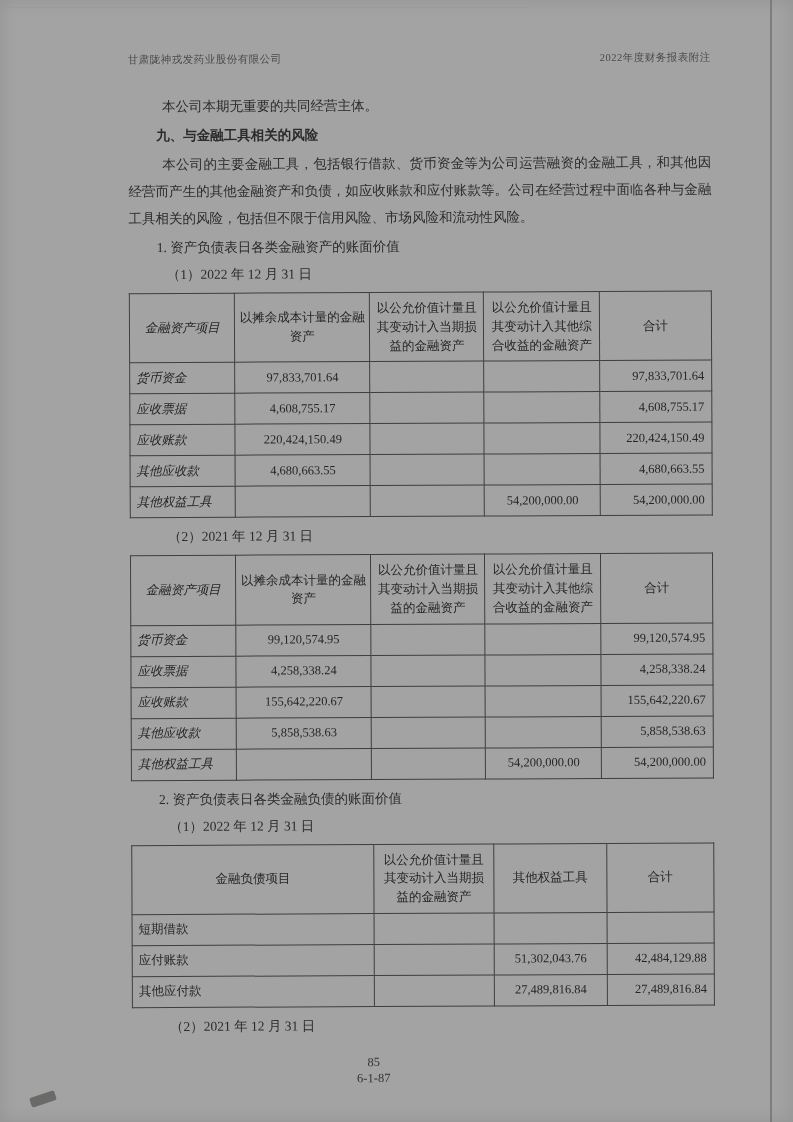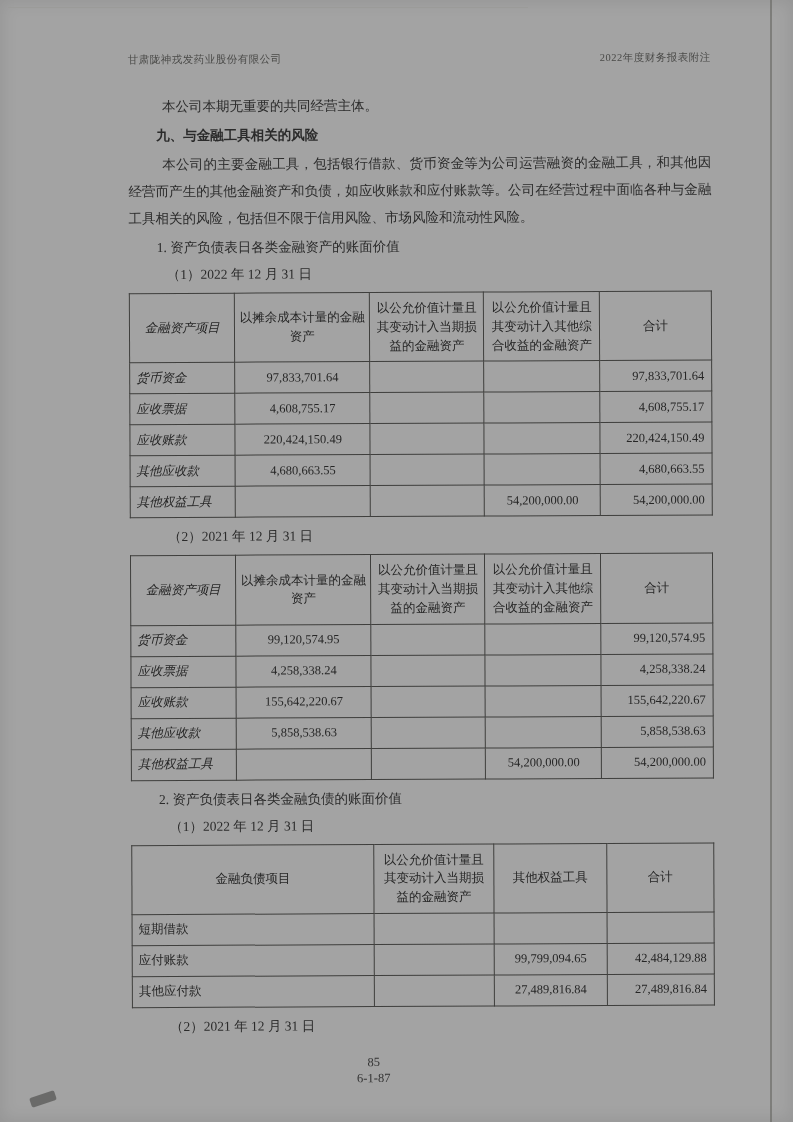--- a/index.html
+++ b/index.html
@@ -241,21 +241,21 @@
         <tbody>
           <tr>
             <td>短期借款</td>
             <td class="num-mid"></td>
             <td class="num-mid"></td>
             <td class="num"></td>
           </tr>
           <tr>
             <td>应付账款</td>
             <td class="num-mid"></td>
-            <td class="num-mid">99,799,094.65</td>
+            <td class="num-mid">51,302,043.76</td>
             <td class="num">42,484,129.88</td>
           </tr>
           <tr>
             <td>其他应付款</td>
             <td class="num-mid"></td>
             <td class="num-mid">27,489,816.84</td>
             <td class="num">27,489,816.84</td>
           </tr>
         </tbody>
       </table>

